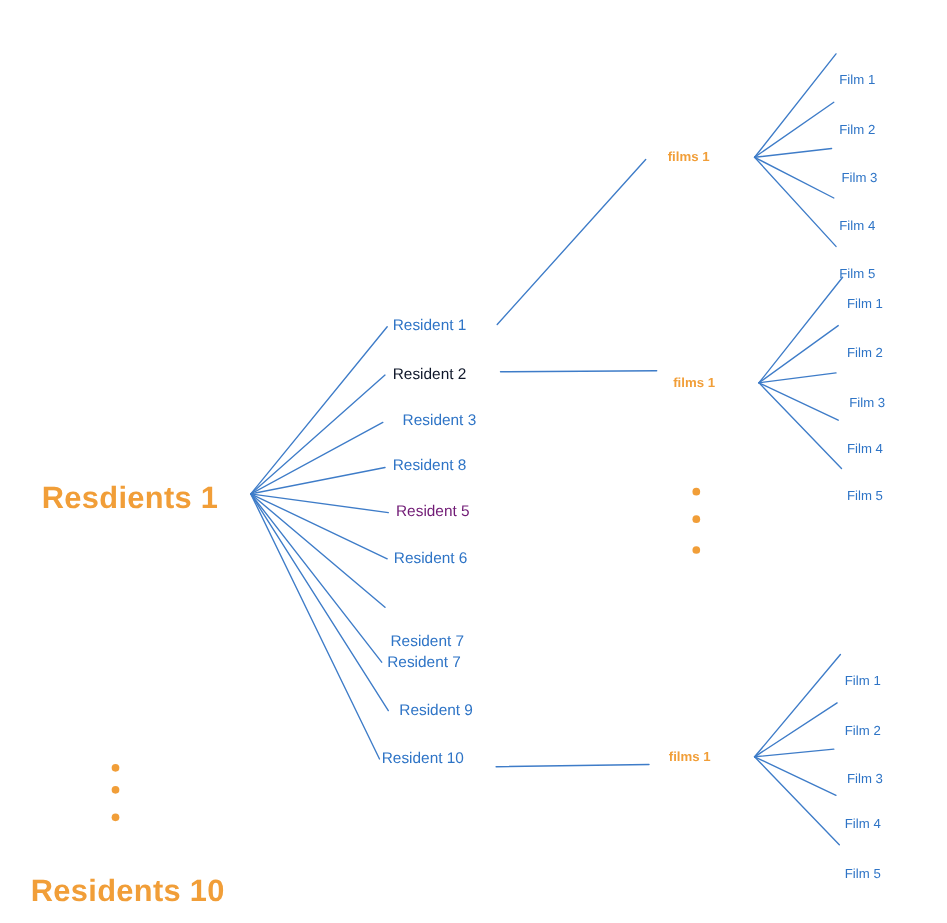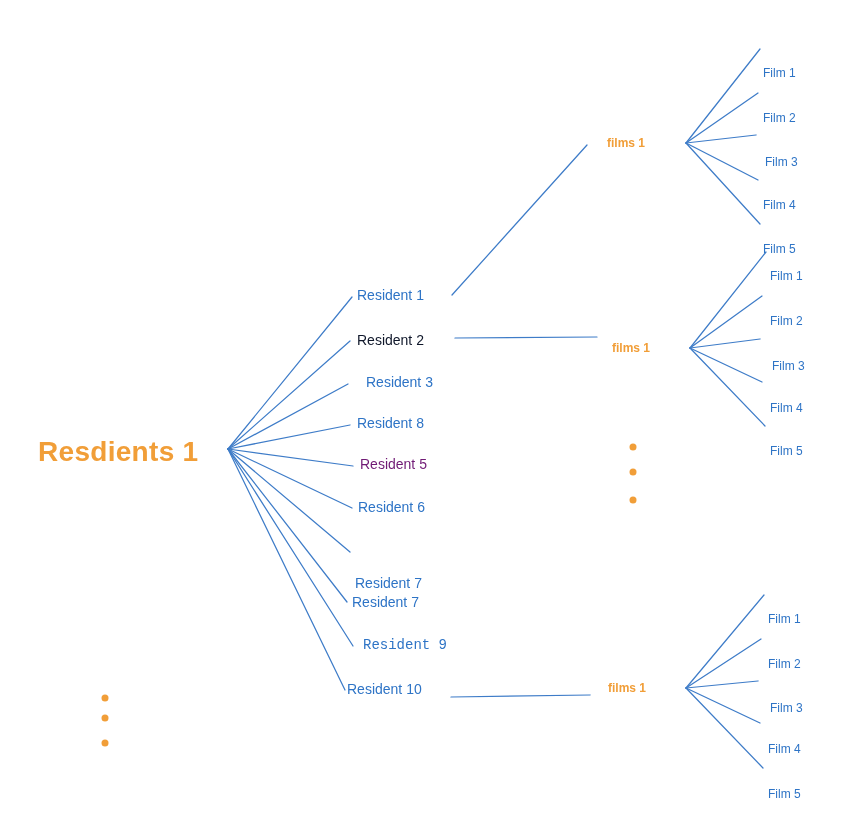--- a/index.html
+++ b/index.html
@@ -84,29 +84,30 @@
       <line x1="690" y1="348" x2="765" y2="426" stroke="#3E7CC8" stroke-width="1.25" stroke-linecap="round"></line>
       <line x1="686" y1="688" x2="764" y2="595" stroke="#3E7CC8" stroke-width="1.25" stroke-linecap="round"></line>
       <line x1="686" y1="688" x2="761" y2="639" stroke="#3E7CC8" stroke-width="1.25" stroke-linecap="round"></line>
       <line x1="686" y1="688" x2="758" y2="681" stroke="#3E7CC8" stroke-width="1.25" stroke-linecap="round"></line>
       <line x1="686" y1="688" x2="760" y2="723" stroke="#3E7CC8" stroke-width="1.25" stroke-linecap="round"></line>
       <line x1="686" y1="688" x2="763" y2="768" stroke="#3E7CC8" stroke-width="1.25" stroke-linecap="round"></line>
     </svg>
 
   <div id="root1" class="node-label root-label" style="left: 38px; top: 453px; color: rgb(241, 158, 56);">Resdients 1</div>
 
+  <div id="root2" class="node-label root-label" style="left: 28px; top: 811px; color: rgb(241, 158, 56);">Residents 10</div>
 <div class="node-label resident-label" style="left: 357px; top: 295px; color: rgb(46, 116, 198);">Resident 1</div>
     <div class="node-label resident-label" style="left: 357px; top: 340px; color: #0f172a; text-align: center;">Resident 2</div>
     <div class="node-label resident-label" style="left: 366px; top: 382px; color: rgb(46, 116, 198);">Resident 3</div>
     <div class="node-label resident-label" style="left: 357px; top: 423px; color: rgb(46, 116, 198);">Resident 8</div>
     <div class="node-label resident-label" style="left: 360px; top: 464px; color: #701a75;">Resident 5</div>
     <div class="node-label resident-label" style="left: 358px; top: 507px; color: rgb(46, 116, 198);">Resident 6</div>
     <div class="node-label resident-label" style="left: 355px; top: 551px; color: rgb(46, 116, 198); margin-top: 32px;">Resident 7</div>
     <div class="node-label resident-label" style="left: 352px; top: 602px; color: rgb(46, 116, 198);">Resident 7</div>
-    <div class="node-label resident-label" style="left: 363px; top: 645px; color: rgb(46, 116, 198); font-family: Liberation Mono, monospace;">Resident 9</div>
+    <div class="node-label resident-label" style="left: 363px; top: 645px; color: rgb(46, 116, 198);">Resident 9</div>
     <div class="node-label resident-label" style="left: 347px; top: 689px; color: rgb(46, 116, 198);">Resident 10</div>
     <div class="node-label films-group-label" style="left: 607px; top: 143px; color: rgb(241, 158, 56);">films 1</div>
     <div class="node-label film-label" style="left: 763px; top: 45px; color: rgb(46, 116, 198);">Film 1</div>
     <div class="node-label film-label" style="left: 763px; top: 90px; color: rgb(46, 116, 198);">Film 2</div>
     <div class="node-label film-label" style="left: 765px; top: 134px; color: rgb(46, 116, 198);">Film 3</div>
     <div class="node-label film-label" style="left: 763px; top: 177px; color: rgb(46, 116, 198);">Film 4</div>
     <div class="node-label film-label" style="left: 763px; top: 221px; color: rgb(46, 116, 198);">Film 5</div>
     <div class="node-label films-group-label" style="left: 612px; top: 348px; color: rgb(241, 158, 56);">films 1</div>
     <div class="node-label film-label" style="left: 770px; top: 248px; color: rgb(46, 116, 198);">Film 1</div>
     <div class="node-label film-label" style="left: 770px; top: 293px; color: rgb(46, 116, 198);">Film 2</div>

